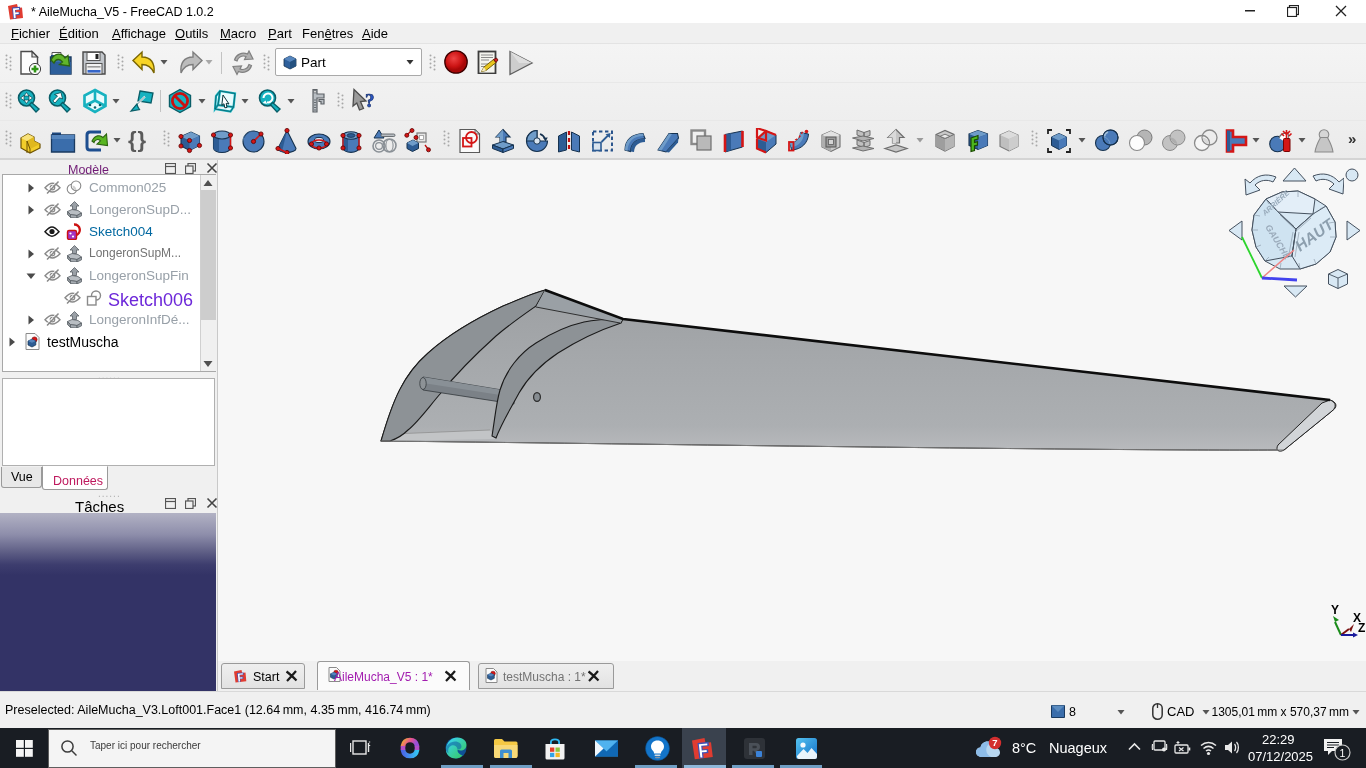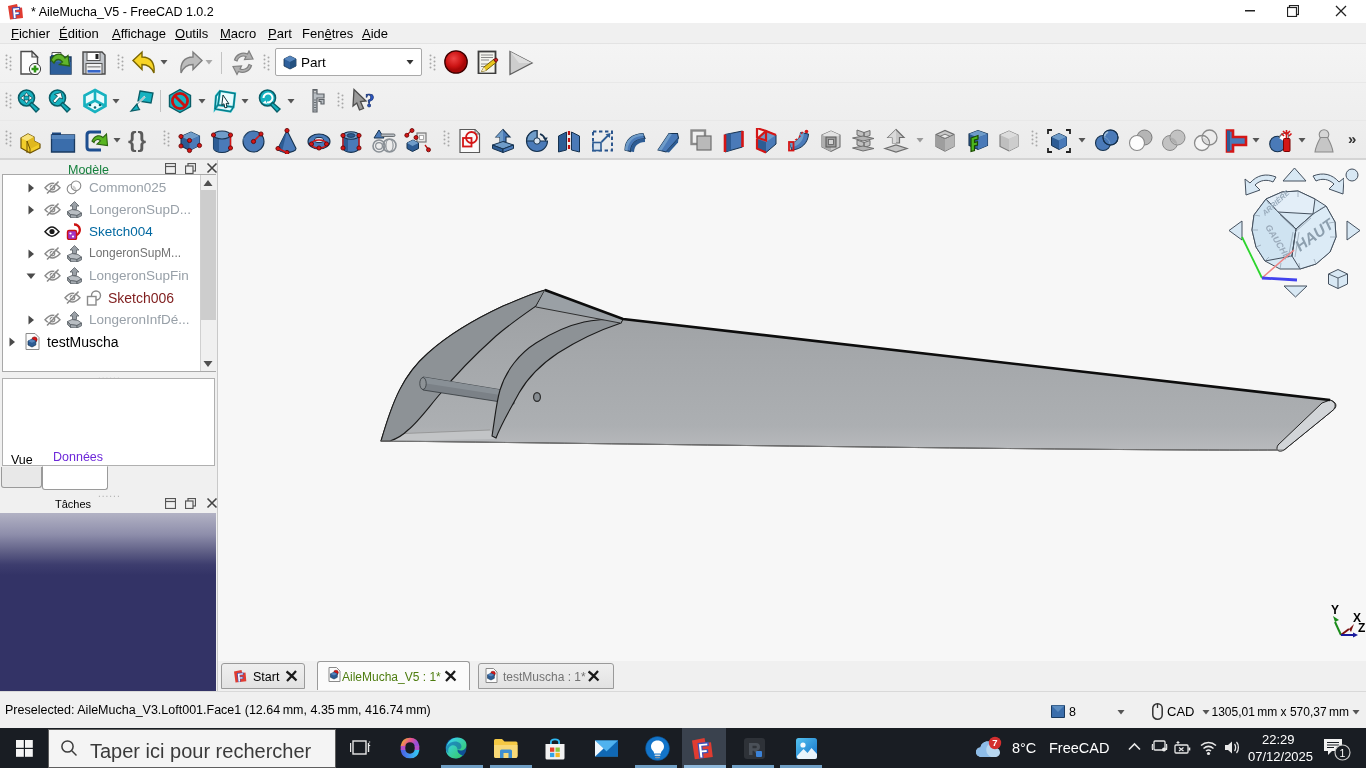--- a/index.html
+++ b/index.html
@@ -512,21 +512,21 @@
 <svg class="a" style="left:1298px;top:137px" width="8" height="7" viewBox="0 0 8 7">
     <path d="M0.5 1 L7.5 1 L4 5.5 Z" fill="#555"></path>
   </svg>
 <svg class="a" style="left:1313px;top:128px" width="24" height="26" viewBox="0 0 24 26">
 <circle cx="11" cy="6.5" r="4.8" fill="#d6d6d6" stroke="#8a8a8a" stroke-width="1.1"></circle>
 <path d="M7.5 9.5 C4 16 2.5 20 2 24 L20 24 C19.5 20 18 16 14.5 9.5 Z" fill="#c6c6c6" stroke="#8a8a8a" stroke-width="1.1"></path>
   </svg>
 <div class="tx" style="left:1348px;top:130px;font-size:15px;color:#333;font-weight:bold">»</div>
 <div class="a" style="left:0;top:160px;width:218px;height:531px;background:#f0f0f0"></div>
 <div class="a" style="left:217px;top:160px;width:1px;height:531px;background:#c9c9c9"></div>
-<div class="tx" style="left:68px;top:163px;font-size:12.5px;color:#15803d">Modèle</div>
+<div class="tx" style="left:68px;top:163px;font-size:12.5px;color:#701a75">Modèle</div>
 <svg class="a" style="left:165px;top:163px" width="11" height="11" viewBox="0 0 11 11">
     <rect x="0.5" y="0.5" width="10" height="10" fill="none" stroke="#555" stroke-width="1.2"></rect>
     <path d="M0.5 3.5 H10.5" stroke="#555" stroke-width="1.2"></path>
   </svg>
 <svg class="a" style="left:185px;top:163px" width="11" height="11" viewBox="0 0 11 11">
     <rect x="3" y="0.5" width="7.5" height="7.5" fill="none" stroke="#555" stroke-width="1.2"></rect>
     <rect x="0.5" y="3" width="7.5" height="7.5" fill="#f0f0f0" stroke="#555" stroke-width="1.2"></rect>
   </svg>
 <svg class="a" style="left:206px;top:162px" width="12" height="12" viewBox="0 0 12 12">
     <path d="M1.5 1.5 L10.5 10.5 M10.5 1.5 L1.5 10.5" stroke="#444" stroke-width="1.6"></path>
@@ -612,21 +612,21 @@
 <svg class="a" style="left:64px;top:290px" width="17" height="15" viewBox="0 0 17 15">
 <path d="M1 7.8 C3.8 4.6 6.3 3.2 8.5 3.2 C10.7 3.2 13.2 4.6 16 7.8 C13.2 10.7 10.7 12 8.5 12 C6.3 12 3.8 10.7 1 7.8 Z" fill="none" stroke="#8a8a8a" stroke-width="1.4"></path>
 <circle cx="8.5" cy="7.6" r="2.2" fill="none" stroke="#8a8a8a" stroke-width="1.3"></circle>
 <path d="M3 13.5 L14.5 1.5" stroke="#8a8a8a" stroke-width="1.6"></path>
 <path d="M1.9 12.7 L13.4 0.7" stroke="#ffffff" stroke-width="1" opacity="0.9"></path>
   </svg>
 <svg class="a" style="left:86px;top:290px" width="16" height="16" viewBox="0 0 16 16">
 <circle cx="10" cy="5.5" r="4.5" fill="#fff" stroke="#8a8a8a" stroke-width="1.4"></circle>
 <rect x="1.5" y="6.5" width="8.5" height="8.5" fill="#fff" stroke="#8a8a8a" stroke-width="1.4"></rect>
   </svg>
-<div class="tx" style="left:108px;top:290px;font-size:14px;color:#7f1d1d">Sketch006</div>
+<div class="tx" style="left:108px;top:290px;font-size:18px;color:#6d28d9">Sketch006</div>
 <svg class="a" style="left:27px;top:315px" width="8" height="10" viewBox="0 0 8 10">
     <path d="M1.5 0.5 L7 5 L1.5 9.5 Z" fill="#4a4a4a"></path>
   </svg>
 <svg class="a" style="left:44px;top:312px" width="17" height="15" viewBox="0 0 17 15">
 <path d="M1 7.8 C3.8 4.6 6.3 3.2 8.5 3.2 C10.7 3.2 13.2 4.6 16 7.8 C13.2 10.7 10.7 12 8.5 12 C6.3 12 3.8 10.7 1 7.8 Z" fill="none" stroke="#8a8a8a" stroke-width="1.4"></path>
 <circle cx="8.5" cy="7.6" r="2.2" fill="none" stroke="#8a8a8a" stroke-width="1.3"></circle>
 <path d="M3 13.5 L14.5 1.5" stroke="#8a8a8a" stroke-width="1.6"></path>
 <path d="M1.9 12.7 L13.4 0.7" stroke="#ffffff" stroke-width="1" opacity="0.9"></path>
   </svg>
 <svg class="a" style="left:66px;top:311px" width="17" height="17" viewBox="0 0 17 17">
@@ -651,25 +651,25 @@
 <svg class="a" style="left:203px;top:179px" width="10" height="8" viewBox="0 0 10 8">
     <path d="M5 1 L9.5 7 L0.5 7 Z" fill="#505050"></path>
   </svg>
 <svg class="a" style="left:203px;top:360px" width="10" height="8" viewBox="0 0 10 8">
     <path d="M0.5 1 L9.5 1 L5 7 Z" fill="#505050"></path>
   </svg>
 <div class="a" style="left:201px;top:190px;width:15px;height:130px;background:#cdcdcd"></div>
 <div class="tx" style="left:98px;top:370px;font-size:10px;color:#b0b0b0;letter-spacing:1px">......</div>
 <div class="a" style="left:2px;top:378px;width:213px;height:88px;background:#fff;border:1px solid #b0b0b0"></div>
 <div class="a" style="left:1px;top:467px;width:41px;height:21px;background:#e8e8e8;border:1px solid #9a9a9a;border-radius:0 0 3px 3px;border-top:none"></div>
-<div class="tx" style="left:11px;top:453px;font-size:12.5px;color:#000">Vue</div>
+<div class="tx" style="left:11px;top:470px;font-size:12.5px;color:#000">Vue</div>
 <div class="a" style="left:42px;top:466px;width:66px;height:24px;background:#fff;border:1px solid #9a9a9a;border-radius:0 0 3px 3px;border-top:1px solid #fff"></div>
-<div class="tx" style="left:53px;top:450px;font-size:12.5px;color:#6d28d9">Données</div>
+<div class="tx" style="left:53px;top:474px;font-size:12.5px;color:#be185d">Données</div>
 <div class="tx" style="left:98px;top:488px;font-size:10px;color:#b0b0b0;letter-spacing:1px">......</div>
-<div class="tx" style="left:55px;top:498px;font-size:11px;color:#000">Tâches</div>
+<div class="tx" style="left:75px;top:498px;font-size:15px;color:#000">Tâches</div>
 <svg class="a" style="left:165px;top:498px" width="11" height="11" viewBox="0 0 11 11">
     <rect x="0.5" y="0.5" width="10" height="10" fill="none" stroke="#555" stroke-width="1.2"></rect>
     <path d="M0.5 3.5 H10.5" stroke="#555" stroke-width="1.2"></path>
   </svg>
 <svg class="a" style="left:185px;top:498px" width="11" height="11" viewBox="0 0 11 11">
     <rect x="3" y="0.5" width="7.5" height="7.5" fill="none" stroke="#555" stroke-width="1.2"></rect>
     <rect x="0.5" y="3" width="7.5" height="7.5" fill="#f0f0f0" stroke="#555" stroke-width="1.2"></rect>
   </svg>
 <svg class="a" style="left:206px;top:497px" width="12" height="12" viewBox="0 0 12 12">
     <path d="M1.5 1.5 L10.5 10.5 M10.5 1.5 L1.5 10.5" stroke="#444" stroke-width="1.6"></path>
@@ -768,21 +768,21 @@
 <svg class="a" style="left:285px;top:670px" width="13" height="12" viewBox="0 0 13 12">
     <path d="M1.5 1.5 C5 4 7 6 11.5 10.5 M11 1 C8 4.5 5 8 2 11" stroke="#1a1a1a" stroke-width="2.2" fill="none"></path>
   </svg>
 <div class="a" style="left:317px;top:661px;width:153px;height:29px;background:#fbfbfb;border:1px solid #9a9a9a;border-bottom:none;border-radius:3px 3px 0 0"></div>
 <svg class="a" style="left:328px;top:667px" width="13" height="15" viewBox="0 0 13 15">
 <path d="M1 0.5 L8.5 0.5 L12 4 L12 14.5 L1 14.5 Z" fill="#fcfcfc" stroke="#8a8a8a" stroke-width="1"></path>
 <circle cx="8" cy="5.5" r="2.3" fill="#d41616" stroke="#7a0000" stroke-width="0.5"></circle>
 <path d="M2.5 6.8 L6 5.3 L9.3 6.8 L9.3 10.3 L6 12 L2.5 10.3 Z" fill="#2d5c94" stroke="#16324f" stroke-width="0.6"></path>
 <path d="M2.5 6.8 L6 5.3 L9.3 6.8 L6 8.4 Z" fill="#5585bd"></path>
   </svg>
-<div class="tx" style="left:342px;top:670px;font-size:12px;color:#4d7c0f">AileMucha_V5 : 1*</div>
+<div class="tx" style="left:334px;top:670px;font-size:12px;color:#a21caf">AileMucha_V5 : 1*</div>
 <svg class="a" style="left:444px;top:670px" width="13" height="12" viewBox="0 0 13 12">
     <path d="M1.5 1.5 C5 4 7 6 11.5 10.5 M11 1 C8 4.5 5 8 2 11" stroke="#1a1a1a" stroke-width="2.2" fill="none"></path>
   </svg>
 <div class="a" style="left:478px;top:663px;width:136px;height:26px;background:linear-gradient(#efefef,#e2e2e2);border:1px solid #9a9a9a;border-radius:3px 3px 0 0"></div>
 <svg class="a" style="left:485px;top:668px" width="13" height="15" viewBox="0 0 13 15">
 <path d="M1 0.5 L8.5 0.5 L12 4 L12 14.5 L1 14.5 Z" fill="#fcfcfc" stroke="#8a8a8a" stroke-width="1"></path>
 <circle cx="8" cy="5.5" r="2.3" fill="#d41616" stroke="#7a0000" stroke-width="0.5"></circle>
 <path d="M2.5 6.8 L6 5.3 L9.3 6.8 L9.3 10.3 L6 12 L2.5 10.3 Z" fill="#2d5c94" stroke="#16324f" stroke-width="0.6"></path>
 <path d="M2.5 6.8 L6 5.3 L9.3 6.8 L6 8.4 Z" fill="#5585bd"></path>
   </svg>
@@ -817,21 +817,21 @@
 <rect x="0" y="0" width="7.8" height="7.8" fill="#f5f5f5"></rect>
     <rect x="9" y="0" width="7.8" height="7.8" fill="#f5f5f5"></rect>
 <rect x="0" y="9" width="7.8" height="7.8" fill="#f5f5f5"></rect>
     <rect x="9" y="9" width="7.8" height="7.8" fill="#f5f5f5"></rect>
   </svg>
 <div class="a" style="left:48px;top:729px;width:288px;height:39px;background:#f4f4f4;border:1px solid #5e5e5e"></div>
 <svg class="a" style="left:60px;top:739px" width="18" height="18" viewBox="0 0 18 18">
 <circle cx="7.5" cy="7.5" r="5.6" fill="none" stroke="#3d3d3d" stroke-width="1.5"></circle>
 <line x1="11.8" y1="11.8" x2="16.5" y2="16.5" stroke="#3d3d3d" stroke-width="1.5"></line>
   </svg>
-<div class="tx" style="left:90px;top:740px;font-size:20px;color:#3a3a3a">Taper ici pour rechercher</div>
+<div class="tx" style="left:90px;top:740px;font-size:10px;color:#3a3a3a">Taper ici pour rechercher</div>
 <svg class="a" style="left:350px;top:738px" width="21" height="21" viewBox="0 0 21 21">
 <rect x="3" y="3" width="13" height="13" fill="none" stroke="#e8e8e8" stroke-width="1.4"></rect>
 <path d="M0.5 5 L0.5 14 M18.5 5 L18.5 14 M19.5 3.5 L19.5 4.5 M19.5 7 L19.5 8" stroke="#e8e8e8" stroke-width="1.4"></path>
   </svg>
 <svg class="a" style="left:398px;top:736px" width="24" height="24" viewBox="0 0 24 24">
 <defs>
       <linearGradient id="cpA" x1="0" y1="0" x2="1" y2="0.3">
         <stop offset="0%" stop-color="#f2a63a"></stop>
         <stop offset="50%" stop-color="#e8538e"></stop>
         <stop offset="100%" stop-color="#9a4fd8"></stop>
@@ -916,21 +916,21 @@
 <div class="a" style="left:684px;top:765px;width:42px;height:3px;background:#8fb8da"></div>
 <div class="a" style="left:732px;top:765px;width:42px;height:3px;background:#6f9ec4"></div>
 <div class="a" style="left:780px;top:765px;width:42px;height:3px;background:#6f9ec4"></div>
 <svg class="a" style="left:974px;top:736px" width="32" height="26" viewBox="0 0 32 26">
 <path d="M8 21 C4 21 2 18.5 2 16 C2 13.5 4 11.5 6.5 11.5 C7 8 10 5.5 13.5 5.5 C17 5.5 20 8 20.5 11.5 C23.5 11.5 26 13.5 26 16.5 C26 19 24 21 21 21 Z" fill="#b8d7f0"></path>
 <path d="M8 21 C4 21 2 18.5 2 16 C2 13.5 4 11.5 6.5 11.5 C7 8 10 5.5 13.5 5.5 C15 5.5 16.4 6 17.5 6.8 C14 8 12 11 12.3 14.5 C12.5 17.5 14.5 20 17.5 21 Z" fill="#8dbce8"></path>
 <circle cx="21" cy="7" r="6.2" fill="#d32f2f"></circle>
 <text x="21" y="10.4" font-size="9.5" fill="#fff" text-anchor="middle" font-weight="bold">7</text>
   </svg>
 <div class="tx" style="left:1012px;top:740px;font-size:14.5px;color:#fff">8°C</div>
-<div class="tx" style="left:1049px;top:740px;font-size:14.5px;color:#fff">FreeCAD</div>
+<div class="tx" style="left:1049px;top:740px;font-size:14.5px;color:#fff">Nuageux</div>
 <svg class="a" style="left:1127px;top:741px" width="15" height="12" viewBox="0 0 15 12">
     <path d="M2 8.5 L7.5 3 L13 8.5" fill="none" stroke="#e8e8e8" stroke-width="1.6"></path>
   </svg>
 <svg class="a" style="left:1151px;top:739px" width="17" height="17" viewBox="0 0 17 17">
 <rect x="3" y="2" width="11" height="9" rx="1" fill="none" stroke="#e8e8e8" stroke-width="1.3"></rect>
 <path d="M1.5 5 Q1 8 1.5 11 M15.5 5 Q16 8 15.5 11" fill="none" stroke="#e8e8e8" stroke-width="1.2"></path>
 <circle cx="13" cy="10.5" r="2" fill="#e8e8e8"></circle>
   </svg>
 <svg class="a" style="left:1173px;top:739px" width="18" height="17" viewBox="0 0 18 17">
 <path d="M5 2 L5 5 M3.5 3.5 L6.5 3.5" stroke="#e8e8e8" stroke-width="1.1"></path>

